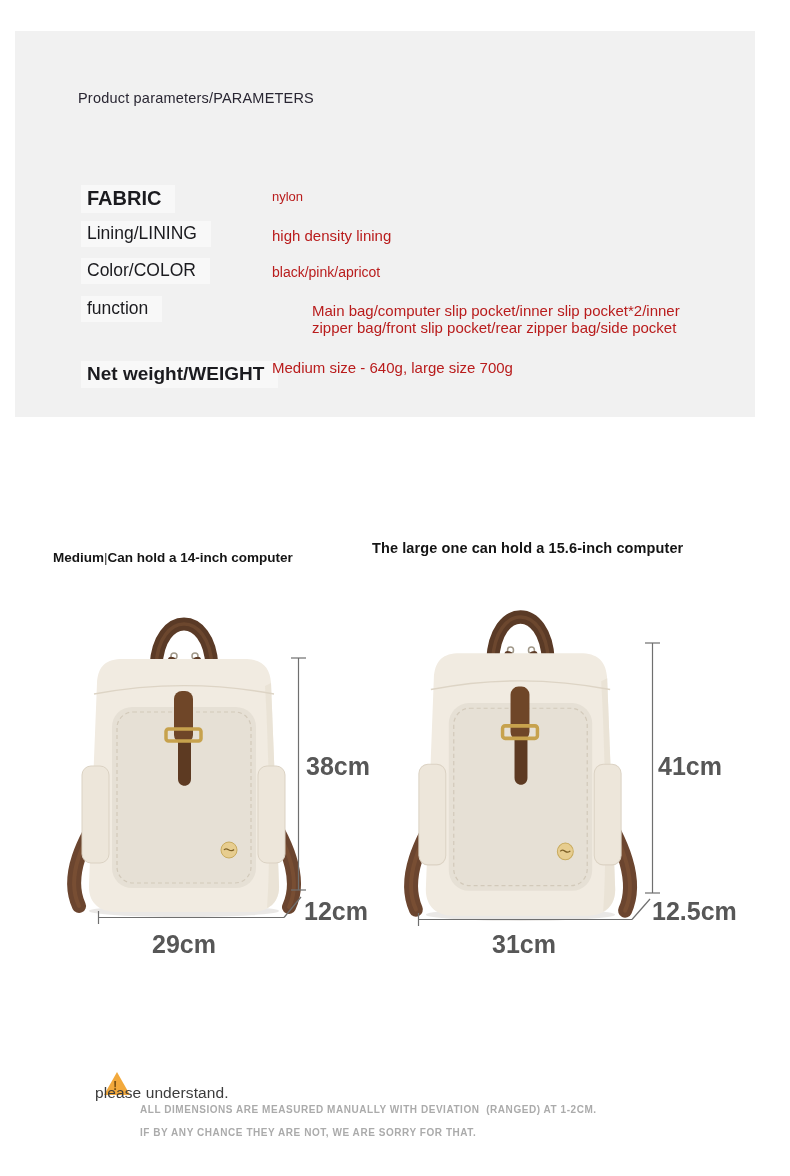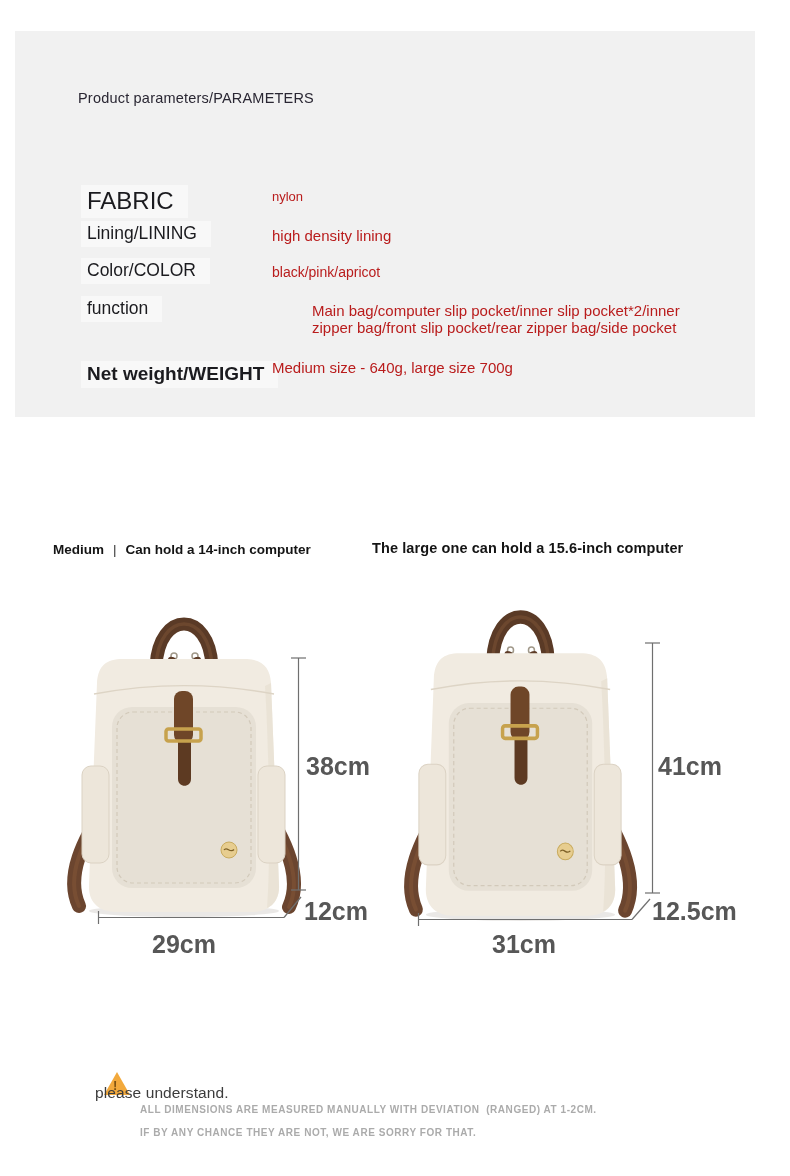--- a/index.html
+++ b/index.html
@@ -18,34 +18,34 @@
   }
   .param-row{position:absolute;left:0;width:740px;}
   .param-label{
     position:absolute;left:66px;top:0;
     color:#1b1b1f;background:rgba(250,250,250,.8);
     padding:2px 14px 3px 6px;white-space:nowrap;
   }
   .param-value{
     position:absolute;left:257px;color:#b91c1c;width:435px;line-height:16.5px;
   }
-  .row-1{top:154px}.row-1 .param-label{font-size:24px;font-weight:400;}
+  .row-1{top:154px}.row-1 .param-label{font-size:20px;font-weight:700;}
   .row-1 .param-value{top:4px;font-size:13px;}
   .row-2{top:190px}.row-2 .param-label{font-size:17.5px;font-weight:500;}
   .row-2 .param-value{top:7px;font-size:15px;}
   .row-3{top:227px}.row-3 .param-label{font-size:17.5px;font-weight:500;}
   .row-3 .param-value{top:6px;font-size:14px;}
   .row-4{top:265px}.row-4 .param-label{font-size:17.5px;font-weight:400;}
   .row-4 .param-value{top:7px;font-size:15px;width:410px;margin-left:40px;}
   .row-5{top:330px}.row-5 .param-label{font-size:19px;font-weight:700;}
   .row-5 .param-value{top:-1px;font-size:15px;}
   
   .size-section{position:absolute;left:0;top:530px;width:790px;height:470px;}
   .heading-medium{
-    position:absolute;left:53px;top:12px;display:flex;gap:9px;align-items:baseline;
+    position:absolute;left:53px;top:20px;display:flex;align-items:baseline;
     font-size:13.5px;font-weight:600;color:#141414;
   }
   .heading-medium .divider{font-weight:400;color:#333;}
   .heading-large{
     position:absolute;left:372px;top:10px;
     font-size:14.5px;font-weight:600;color:#141414;letter-spacing:.1px;
   }
   .bag{position:absolute;}
   .bag-medium{left:57px;top:68px;width:253px;height:322px;}
   .bag-large{left:394px;top:60px;width:252px;height:334px;}

